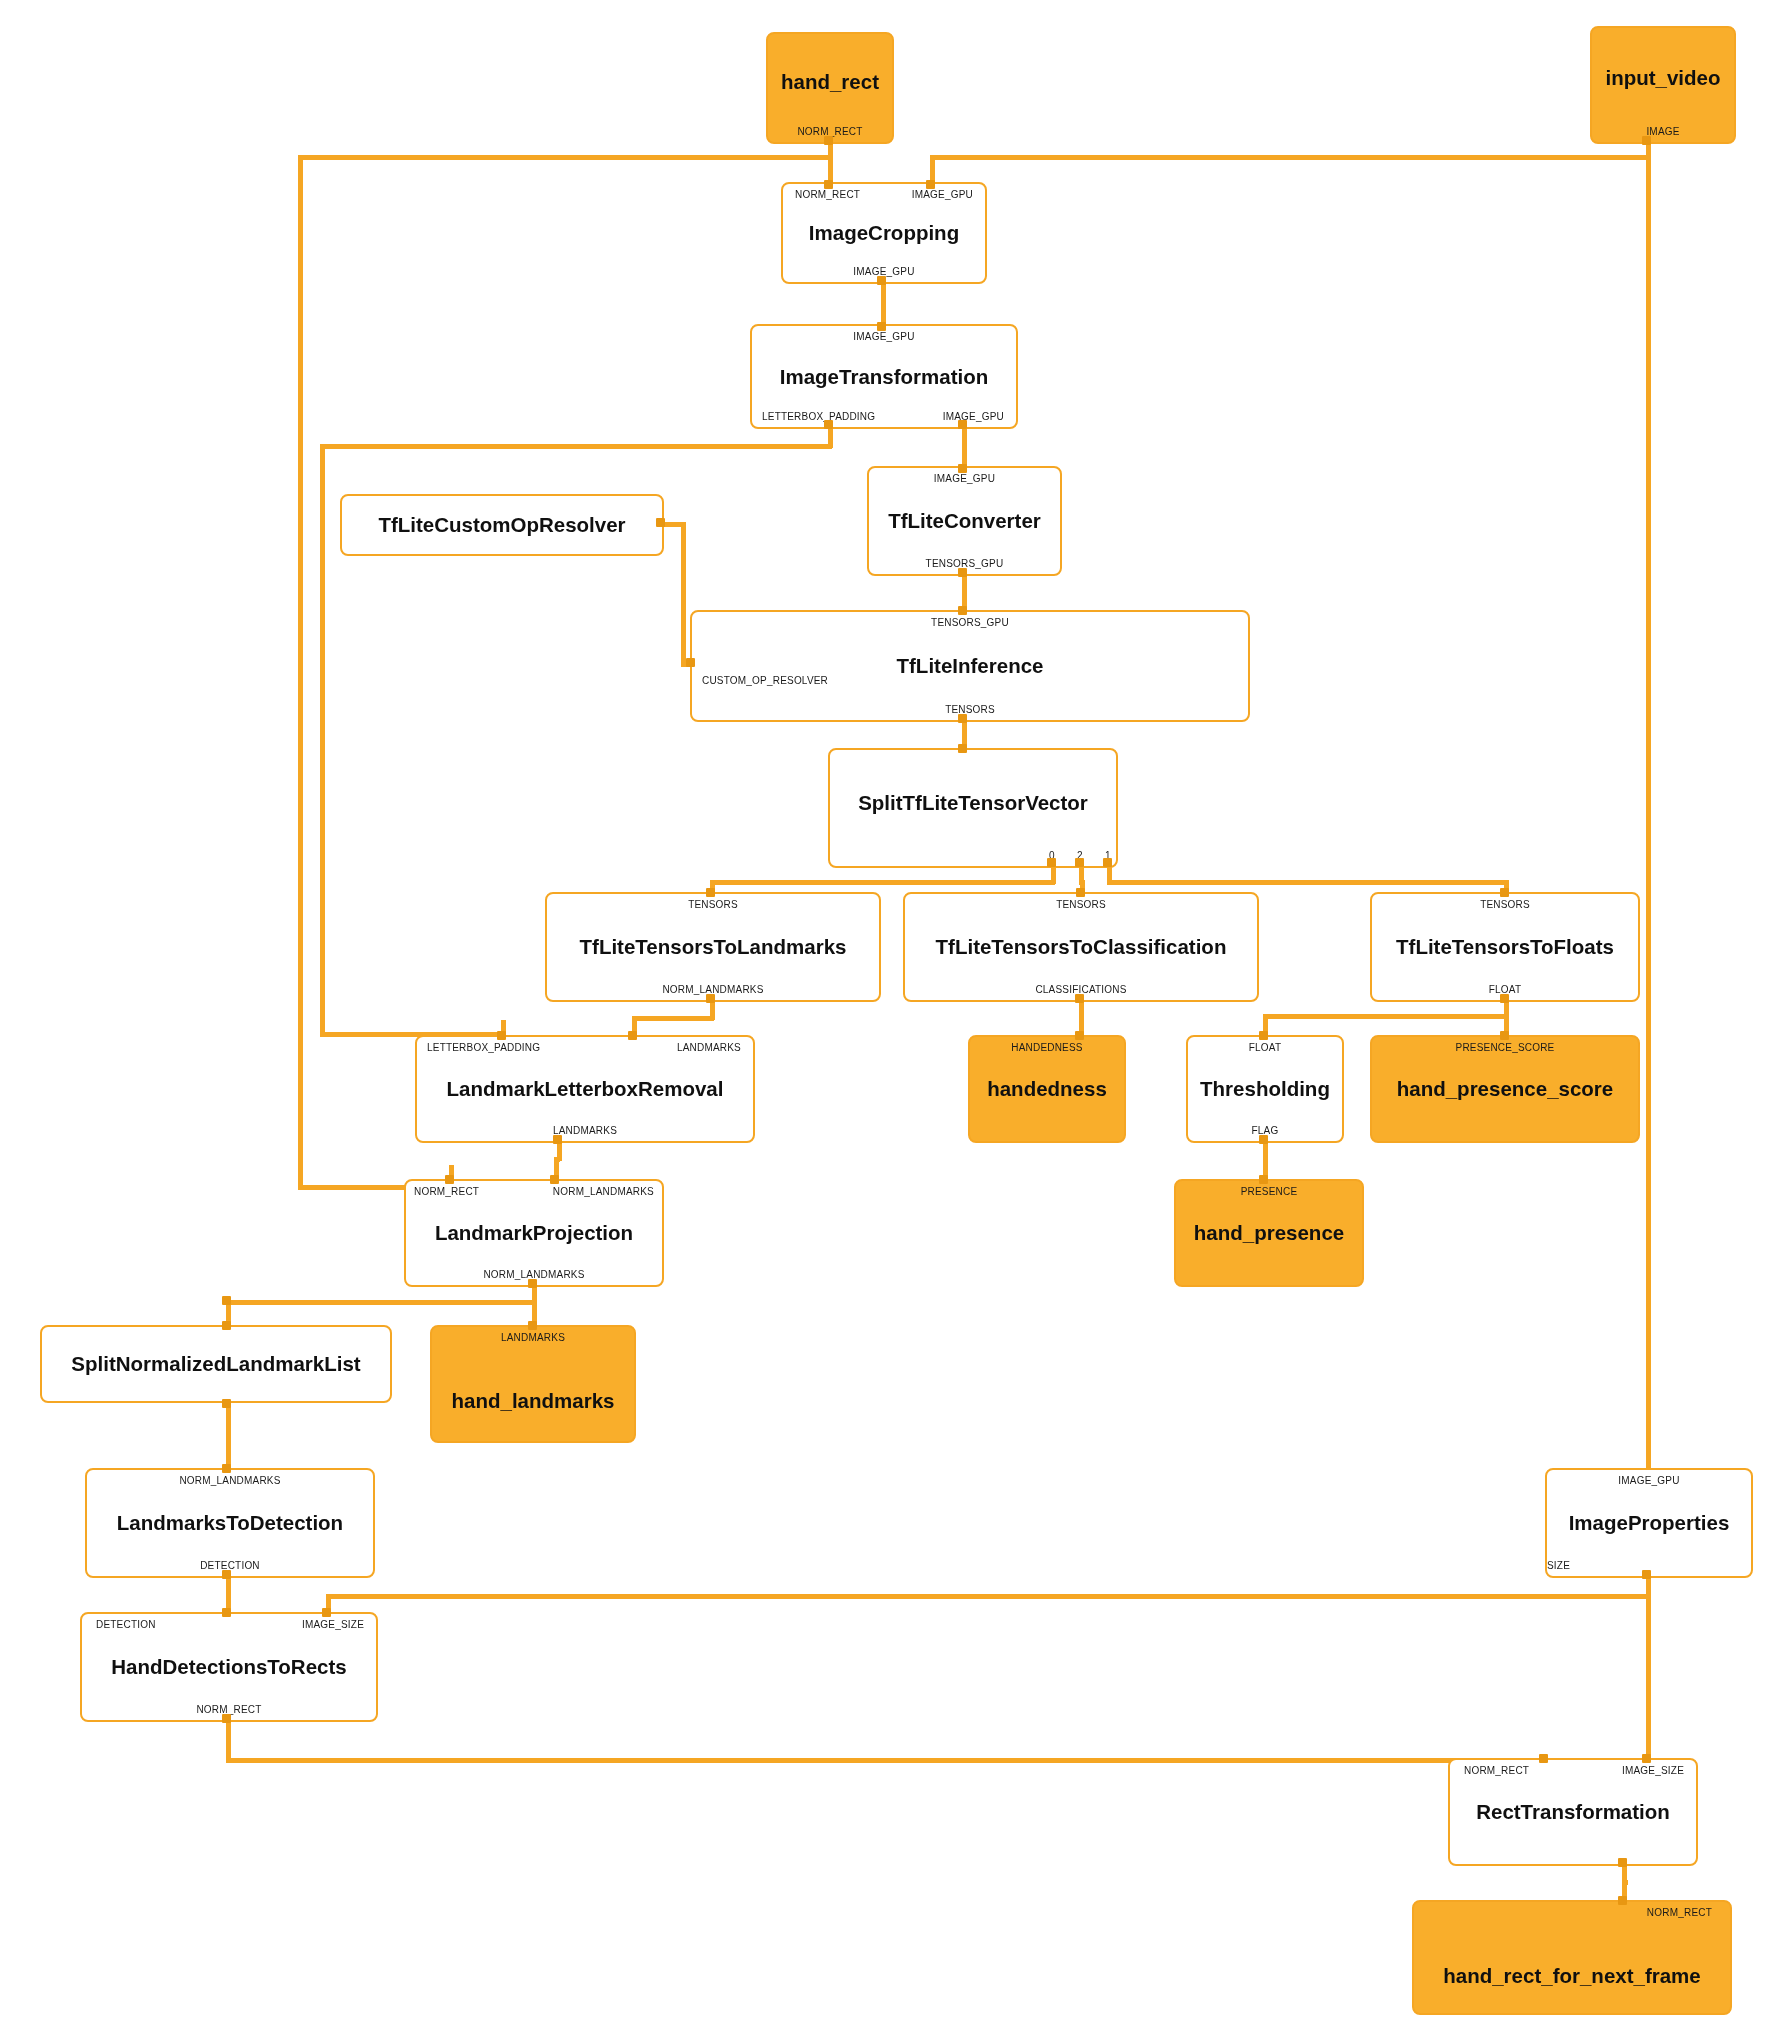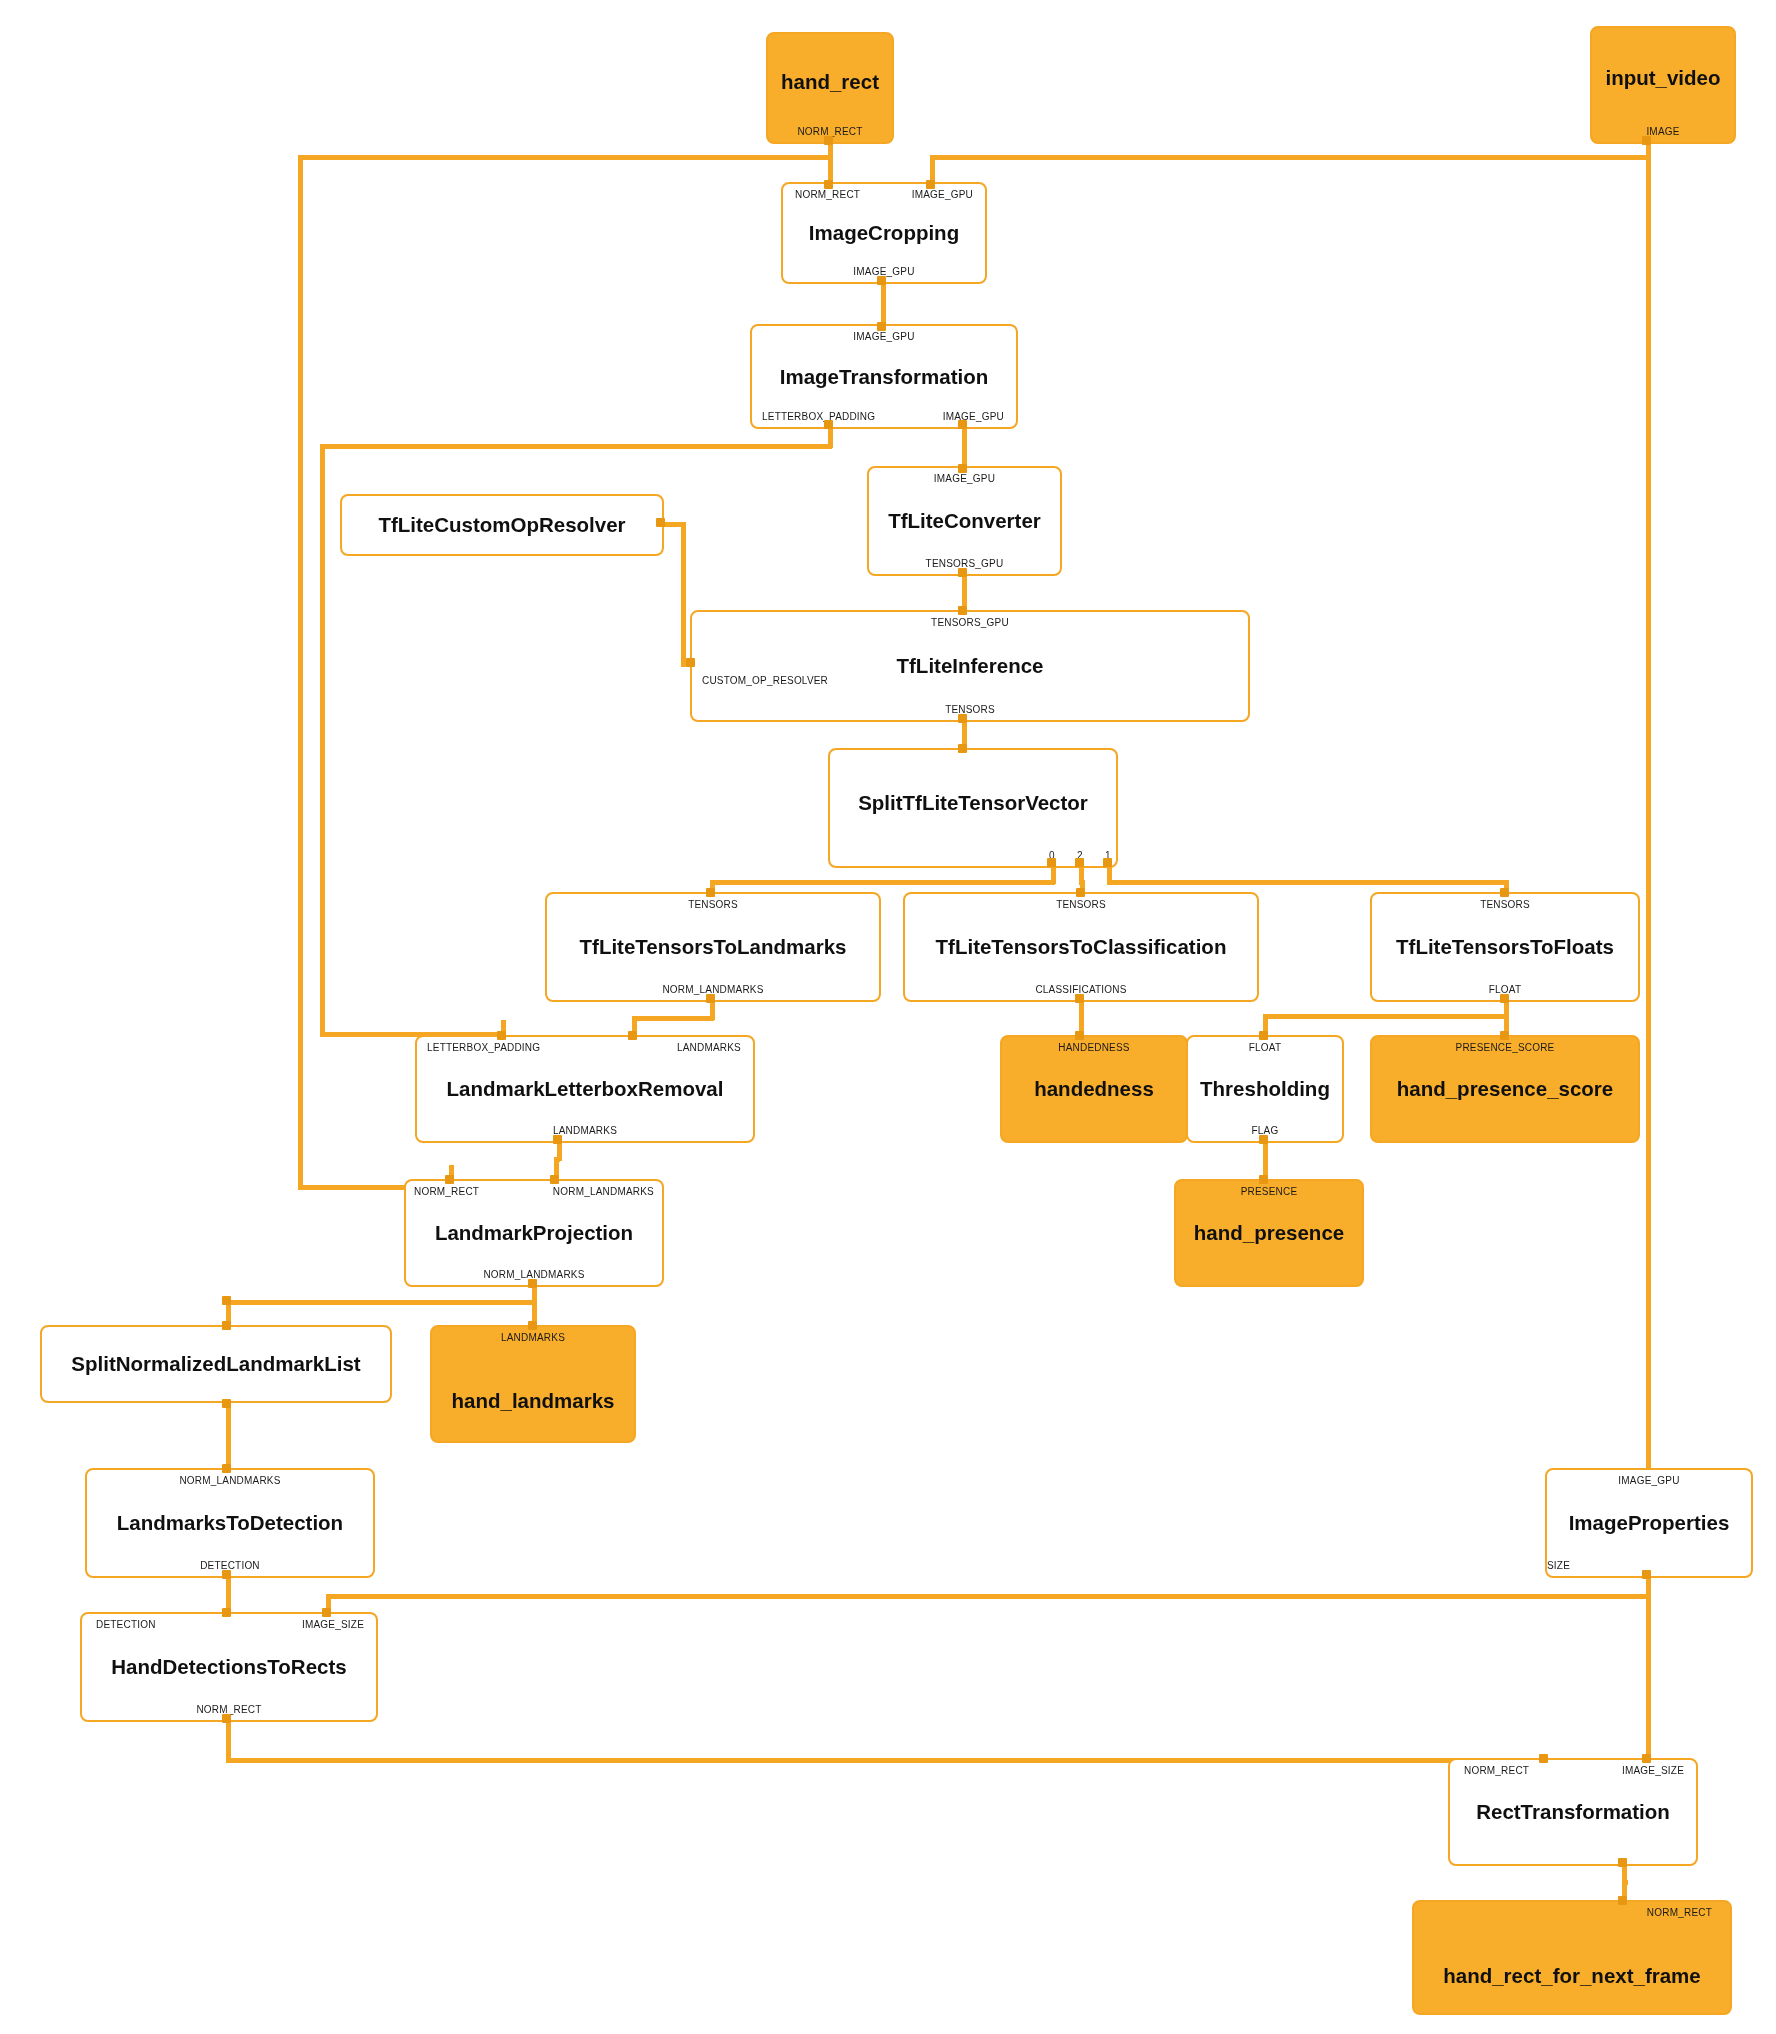--- a/index.html
+++ b/index.html
@@ -264,21 +264,21 @@
     <div class="node-title">TfLiteTensorsToClassification</div>
     <div class="port bottom" style="left:0; right:0; text-align:center;">CLASSIFICATIONS</div>
   </div>
 
   <div class="node" style="left:1370px; top:892px; width:270px; height:110px;">
     <div class="port top" style="left:0; right:0; text-align:center;">TENSORS</div>
     <div class="node-title">TfLiteTensorsToFloats</div>
     <div class="port bottom" style="left:0; right:0; text-align:center;">FLOAT</div>
   </div>
 
-  <div class="node filled" style="left:1000px; top:1035px; width:188px; height:108px;">
+  <div class="node filled" style="left:968px; top:1035px; width:158px; height:108px;">
     <div class="port top" style="left:0; right:0; text-align:center;">HANDEDNESS</div>
     <div class="node-title">handedness</div>
   </div>
 
   <div class="node" style="left:1186px; top:1035px; width:158px; height:108px;">
     <div class="port top" style="left:0; right:0; text-align:center;">FLOAT</div>
     <div class="node-title">Thresholding</div>
     <div class="port bottom" style="left:0; right:0; text-align:center;">FLAG</div>
   </div>
 

